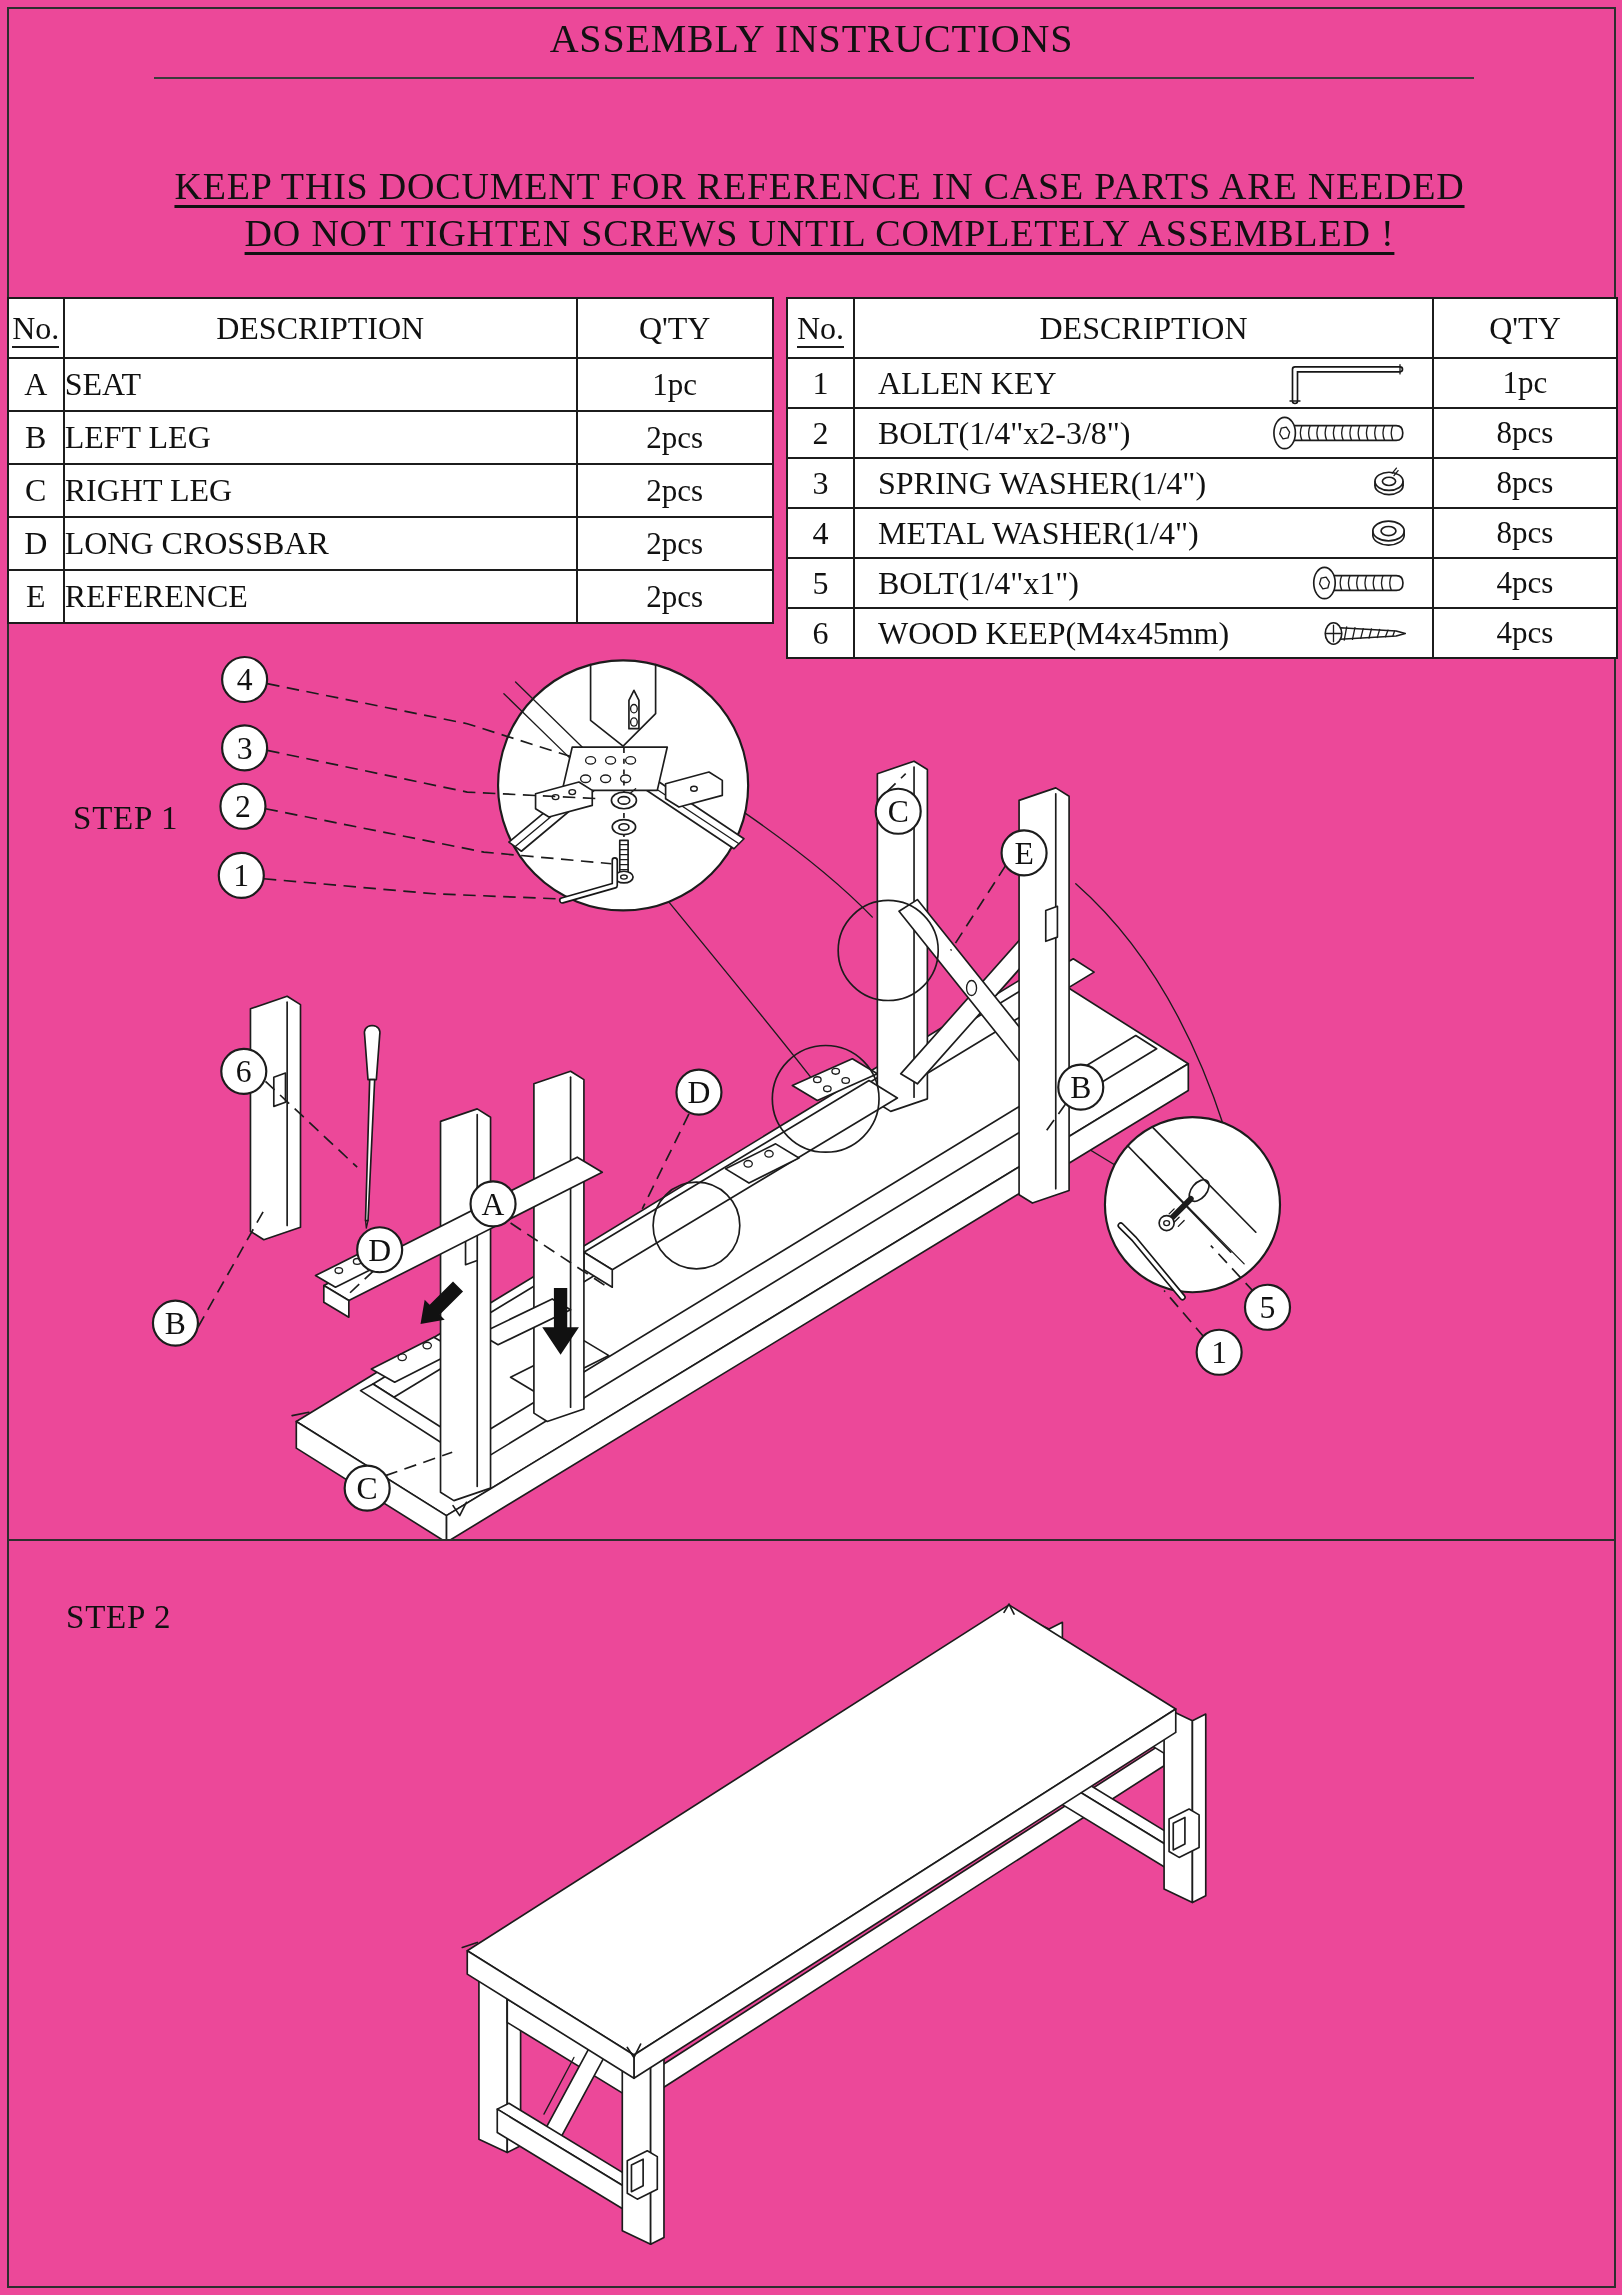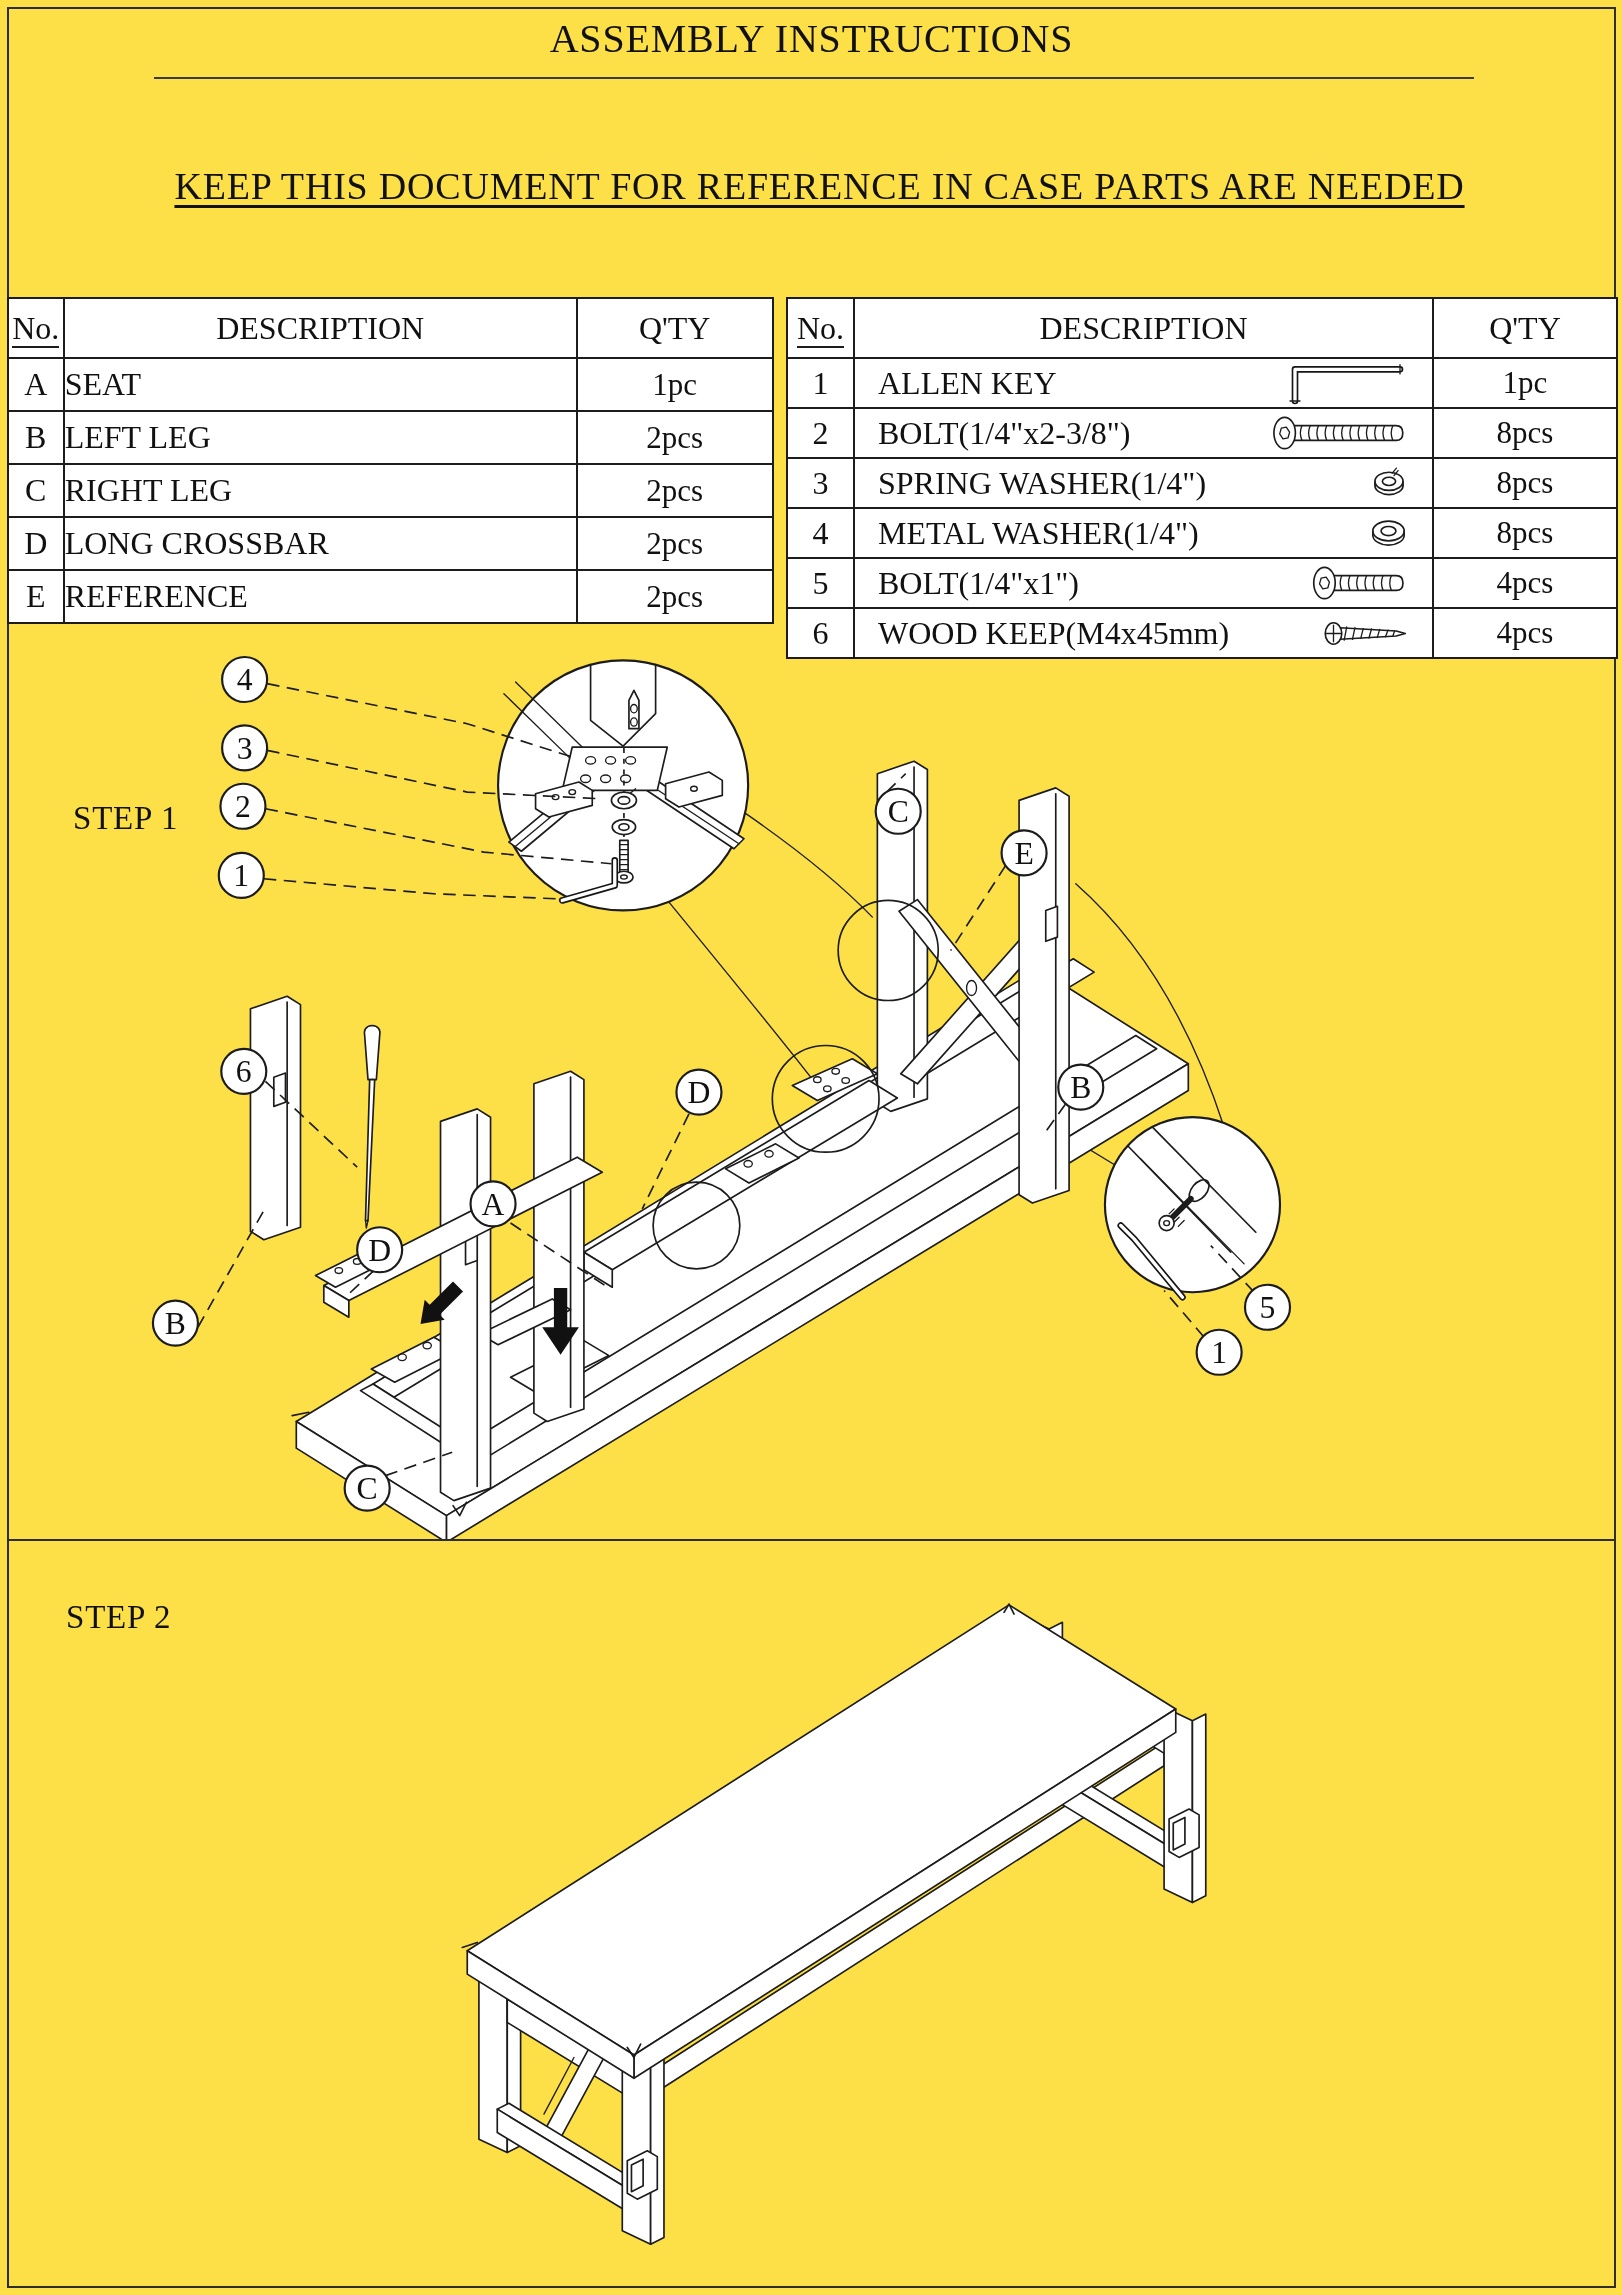--- a/index.html
+++ b/index.html
@@ -1,21 +1,21 @@
 <!DOCTYPE html>
 <html style="font-size:13.3px"><head>
 <meta charset="utf-8">
 <style>
   * { box-sizing: border-box; }
   html, body { margin: 0; padding: 0; background: #ffffff; }
   .page {
     position: relative;
     width: 1623px;
     height: 2295px;
-    background: #fde047;
+    background: #ec4899;
     font-family: "Liberation Serif", serif;
     color: #111;
     overflow: hidden;
   }
   .page-border {
     position: absolute;
     left: 6.7px; top: 6.7px; right: 6.7px; bottom: 6.7px;
     border: 2.5px solid #2e2e2e;
     pointer-events: none;
   }
@@ -96,20 +96,21 @@
 <body>
 
 <div class="page">
   <div class="page-border"></div>
 
   <div class="doc-title">ASSEMBLY INSTRUCTIONS</div>
   <div class="title-rule"></div>
 
   <div class="warnings">
     <div>KEEP THIS DOCUMENT FOR REFERENCE IN CASE PARTS ARE NEEDED</div>
+    <div>DO NOT TIGHTEN SCREWS UNTIL COMPLETELY ASSEMBLED !</div>
   </div>
 
   <table class="doc-table parts" style="left:6.7px; top:297px; width:765px;">
     <colgroup>
         <col style="width:56px">
         <col style="width:513px">
         <col style="width:196px">
       </colgroup>
     <tbody>
         <tr>

